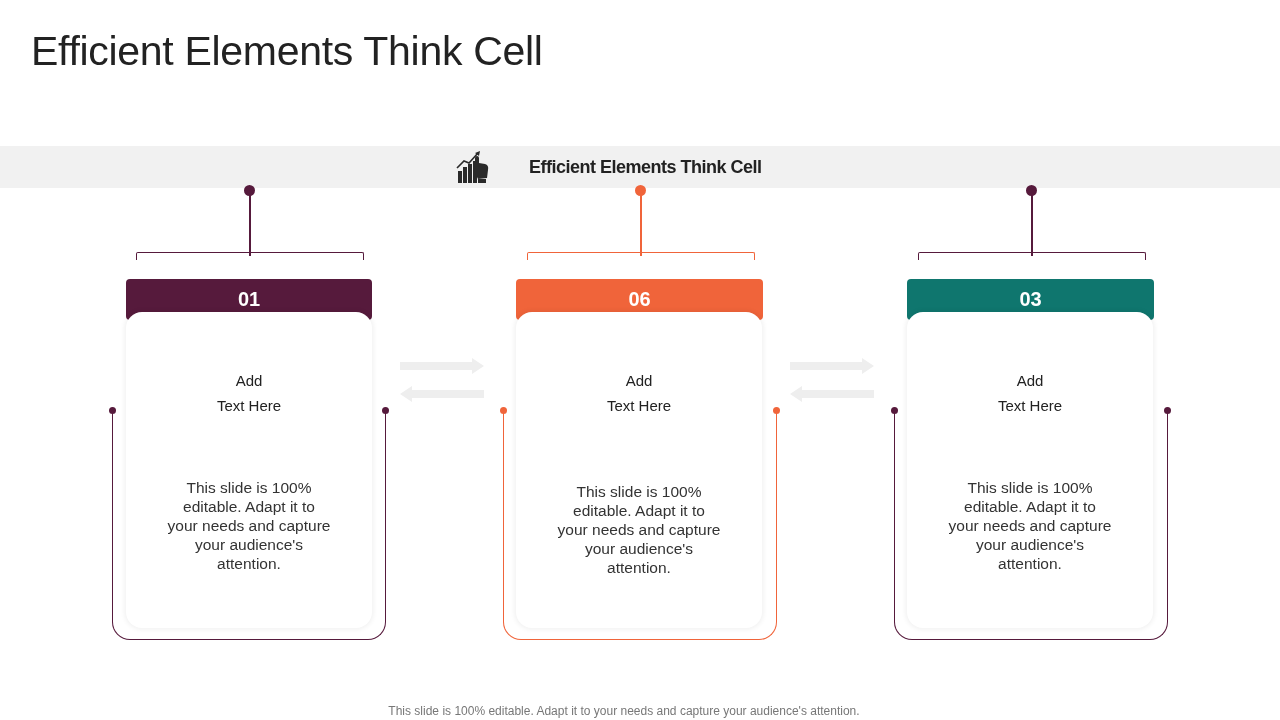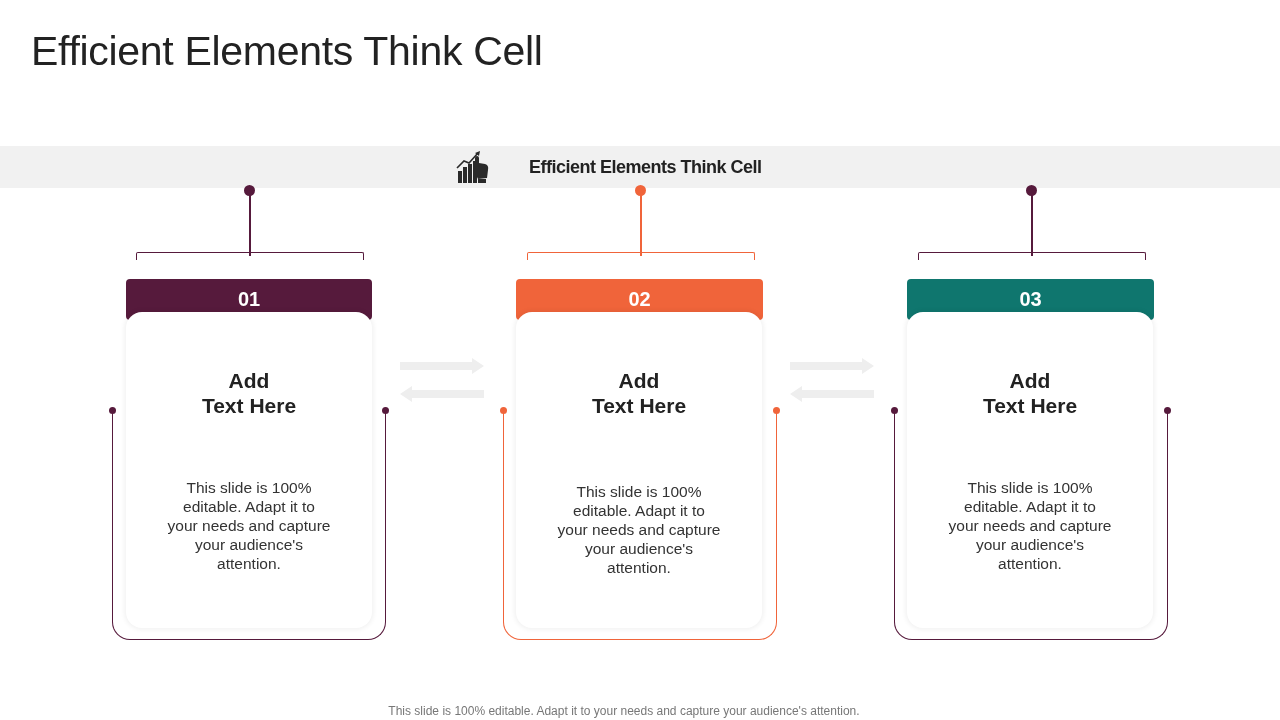--- a/index.html
+++ b/index.html
@@ -45,21 +45,21 @@
       position: absolute; top: 117px; width: 0; height: 0;
     }
 
     .card {
       position: absolute; top: 130px; width: 246px; height: 316px;
       border-radius: 16px; background: #ffffff;
       box-shadow: 0 0 4px 2px rgba(0,0,0,0.05);
     }
     .card-heading {
       position: absolute; top: 56px; left: 0; width: 100%;
-      text-align: center; font-size: 21px; font-weight: 700; line-height: 25px; color: #222222;
+      text-align: center; font-size: 15px; font-weight: 400; line-height: 25px; color: #222222;
     }
     .card-body {
       position: absolute; left: 0; width: 100%; padding: 0 40px;
       text-align: center; font-size: 15.5px; line-height: 19px; color: #333333;
     }
 
     .frame {
       position: absolute; top: 228px; width: 274px; height: 230px;
       border: 1.3px solid; border-top: none; border-radius: 0 0 18px 18px;
     }
@@ -123,21 +123,21 @@
       <rect x="10" y="4" width="74" height="8" fill="#eeeeee"></rect>
       <polygon points="12,0 0,8 12,16" fill="#eeeeee"></polygon>
     </svg>
 </div>
 
 <div class="step" style="left:503px;">
   <div class="top-dot" style="left:132px; background:#f0643a;"></div>
   <div class="top-line" style="left:137px; background:#f0643a;"></div>
   <div class="bracket-top" style="left:24px; width:228px; border-color:#f0643a;"></div>
   <div class="bracket-bottom" style="left:24px; width:228px; border-color:#f0643a;"></div>
-  <div class="num-bar" style="left:13px; width:247px; background:#f0643a;">02</div>
+  <div class="num-bar" style="left:13px; width:247px; background:#f0643a;">06</div>
   <svg class="pointer" style="left:127px;" width="20" height="10">
       <polyline points="0,1 10,8 20,1" fill="none" stroke="#f0643a" stroke-width="1.2"></polyline>
     </svg>
   <div class="frame" style="left:0; border-color:#f0643a;"></div>
   <div class="side-dot" style="left:-3px; background:#f0643a;"></div>
   <div class="side-dot" style="left:270px; background:#f0643a;"></div>
   <div class="card" style="left:13px;">
     <div class="card-heading">
       <div>Add</div>
       <div>Text Here</div>

